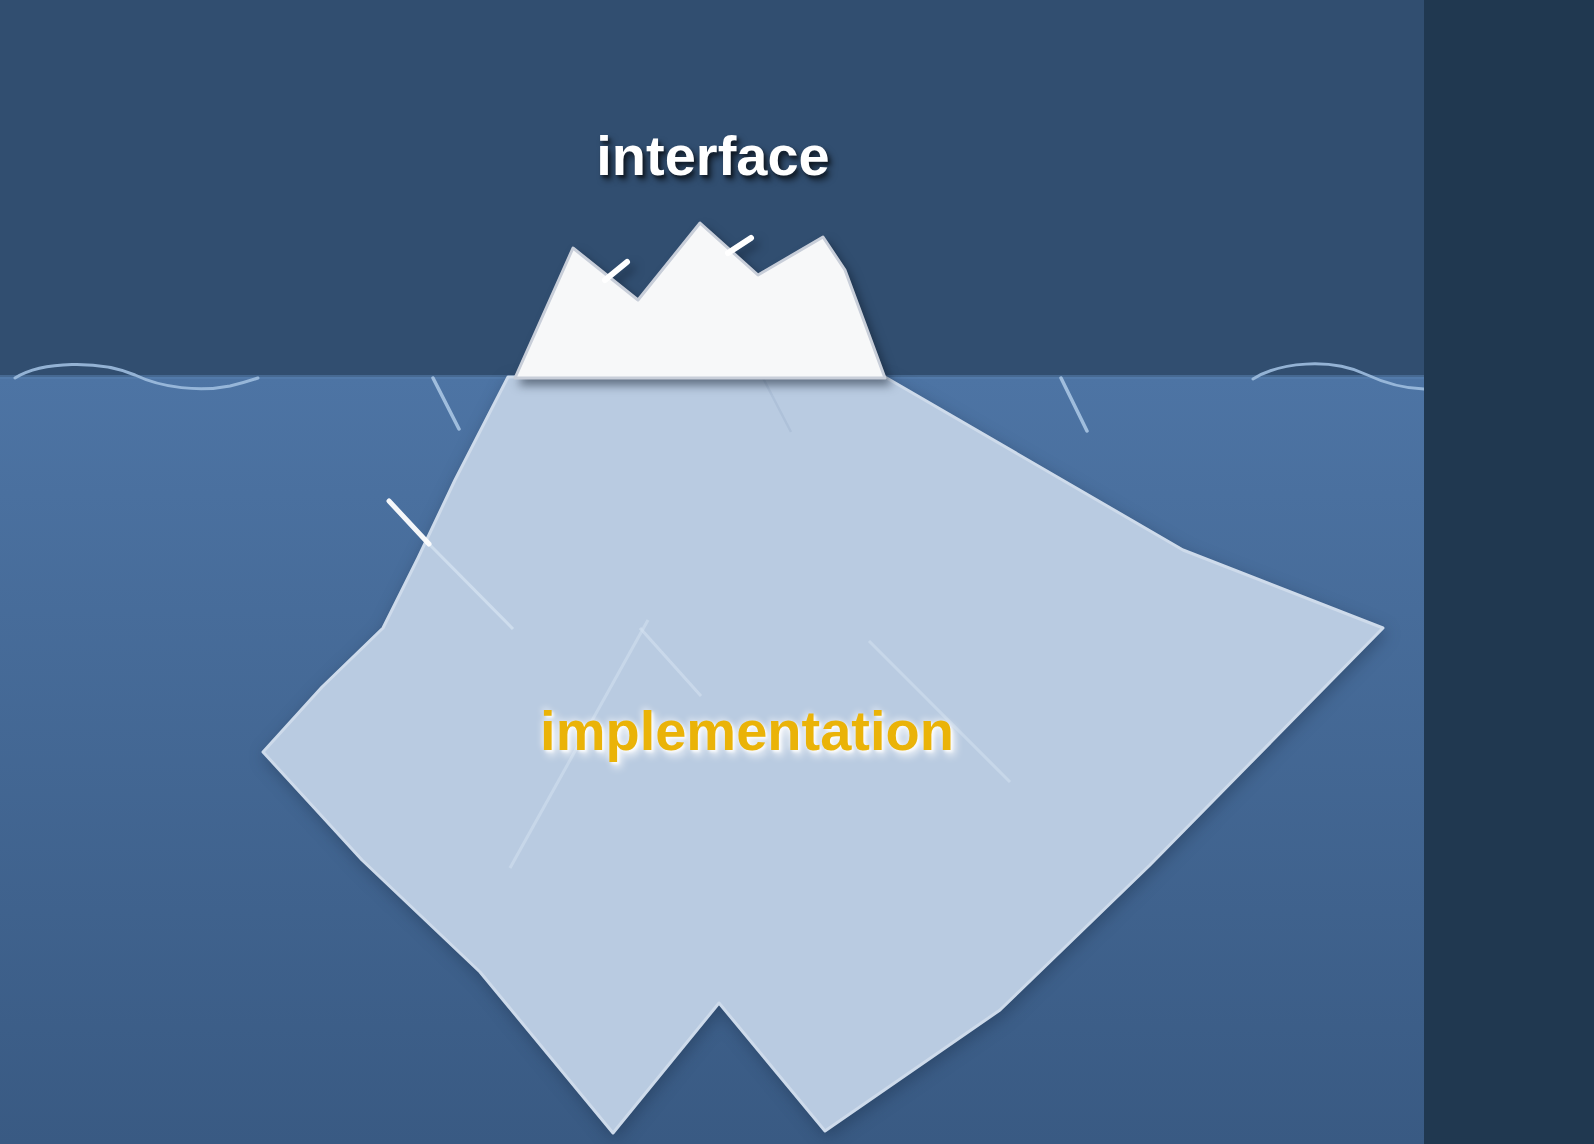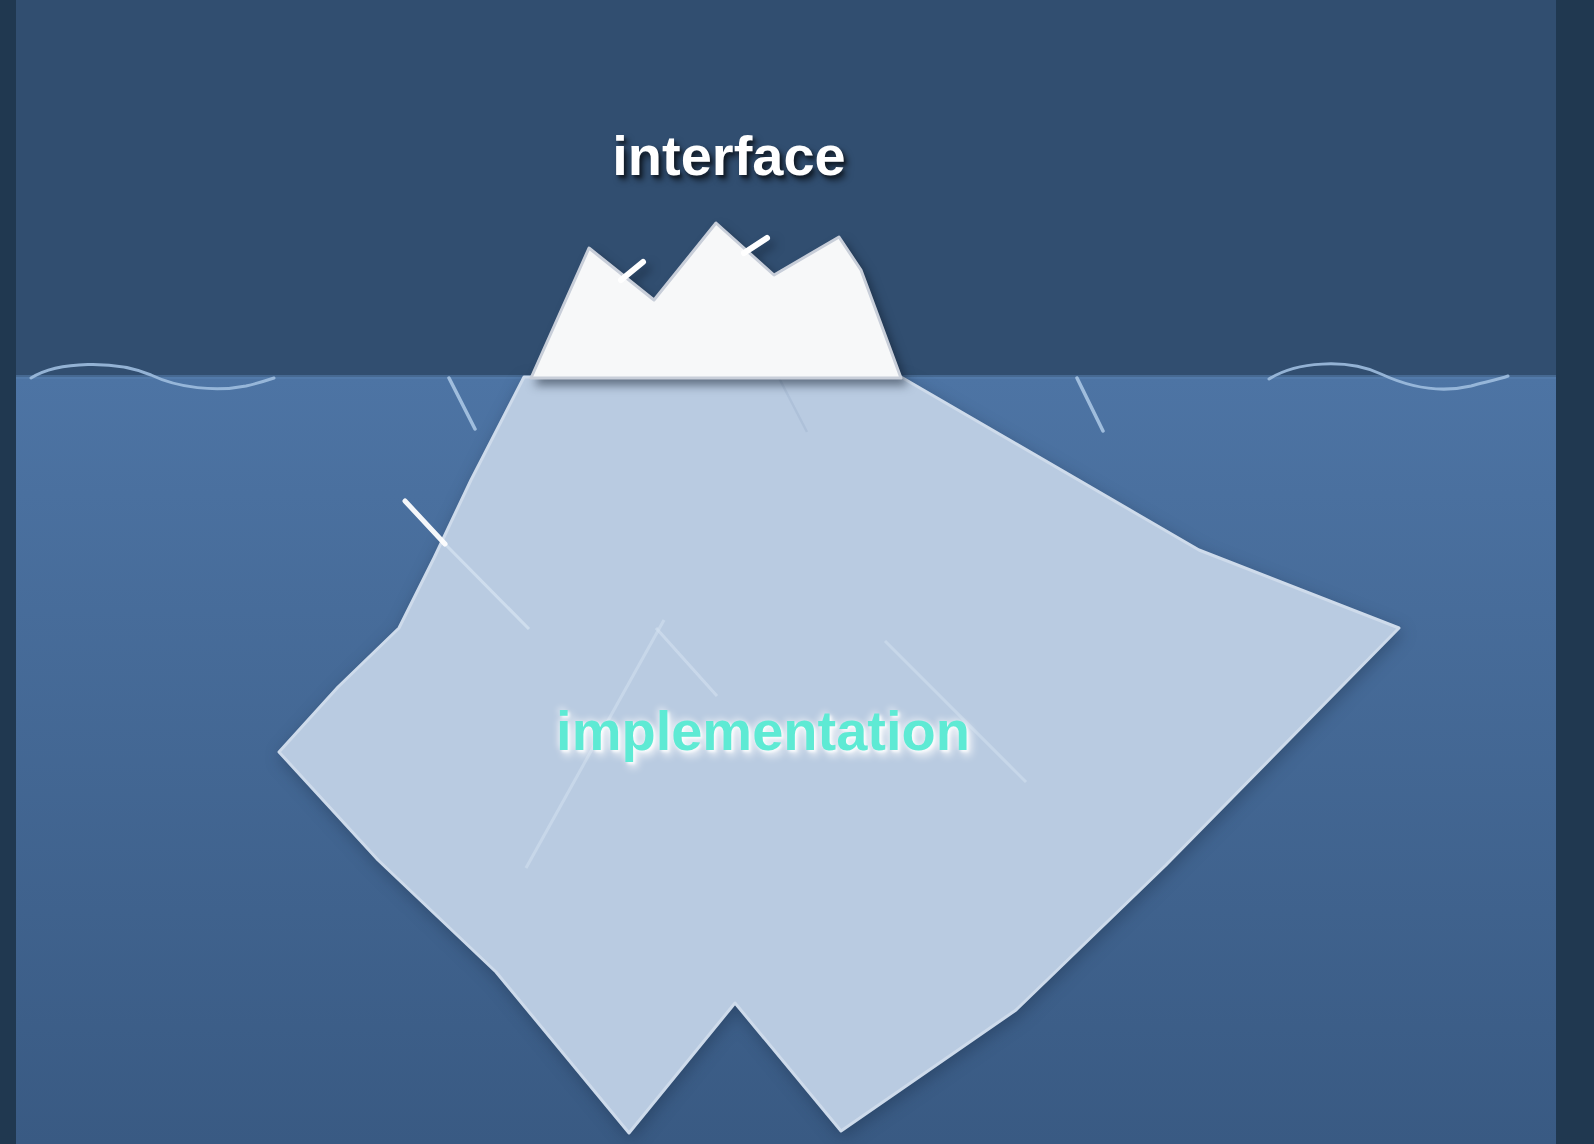--- a/index.html
+++ b/index.html
@@ -2,25 +2,24 @@
 <html><head>
 <meta charset="utf-8">
 <style>
   html, body {
     margin: 0;
     padding: 0;
     background: #203850;
   }
   .stage {
     position: relative;
-    width: 1540px;
+    width: 1424px;
     height: 1144px;
     overflow: hidden;
     font-family: "Liberation Sans", sans-serif;
-    margin-left: 16px;
   }
   .scene-svg {
     position: absolute;
     left: 0;
     top: 0;
     display: block;
   }
   .tip-group {
     filter: drop-shadow(5px 6px 5px rgba(12, 24, 40, 0.5));
   }
@@ -39,21 +38,21 @@
     left: 713px;
     top: 128px;
     font-size: 56px;
     color: #ffffff;
     text-shadow: 4px 5px 6px rgba(0, 0, 0, 0.55), 2px 3px 3px rgba(0, 0, 0, 0.4);
   }
   .label-implementation {
     left: 747px;
     top: 703px;
     font-size: 56px;
-    color: #5eead4;
+    color: #eab308;
     text-shadow: 4px 5px 8px rgba(255, 255, 255, 0.95),
                  -2px -2px 6px rgba(255, 255, 255, 0.55),
                  2px 2px 3px rgba(255, 255, 255, 0.85);
     text-align: center;
   }
 </style>
 </head>
 <body>
 
 <div class="stage">

